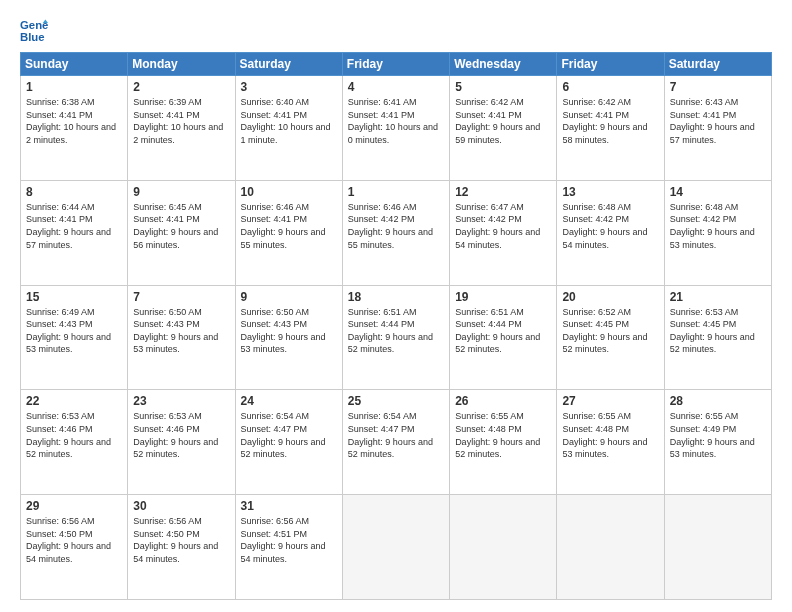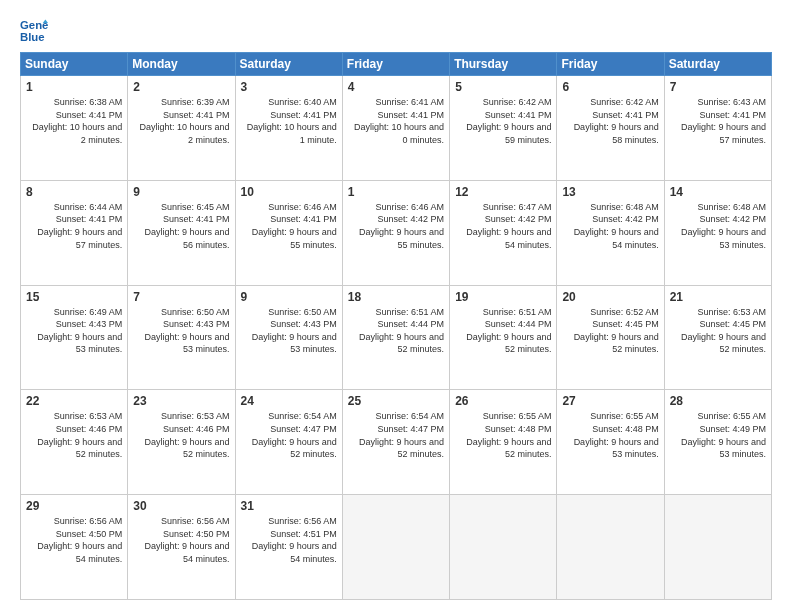--- a/index.html
+++ b/index.html
@@ -77,21 +77,20 @@
     .day-num {
       font-size: 12px;
       font-weight: bold;
       display: block;
       margin-bottom: 2px;
     }
     .day-info {
       font-size: 9px;
       line-height: 1.4;
       color: #333;
-      text-align: right;
     }
   </style>
 </head>
 <body>
 
 <div class="page">
   <div class="header">
     <div class="logo">
       <svg class="logo-icon" viewBox="0 0 32 32">
         <text y="15" font-size="13" font-weight="bold" fill="#1a5fa8">General</text>
@@ -109,21 +108,21 @@
     </div>
   </div>
 
   <table class="calendar">
     <thead>
       <tr>
       <th>Sunday</th>
           <th>Monday</th>
           <th>Saturday</th>
           <th>Friday</th>
-          <th>Thursday</th>
+          <th>Wednesday</th>
           <th>Friday</th>
           <th>Saturday</th>
         </tr>
     </thead>
     <tbody id="cal-body">
     <tr>
           <td>
             <span class="day-num">1</span>
 <div class="day-info">Sunrise: 6:38 AM<br>Sunset: 4:41 PM<br>Daylight: 10 hours and 2 minutes.</div>
           </td>

